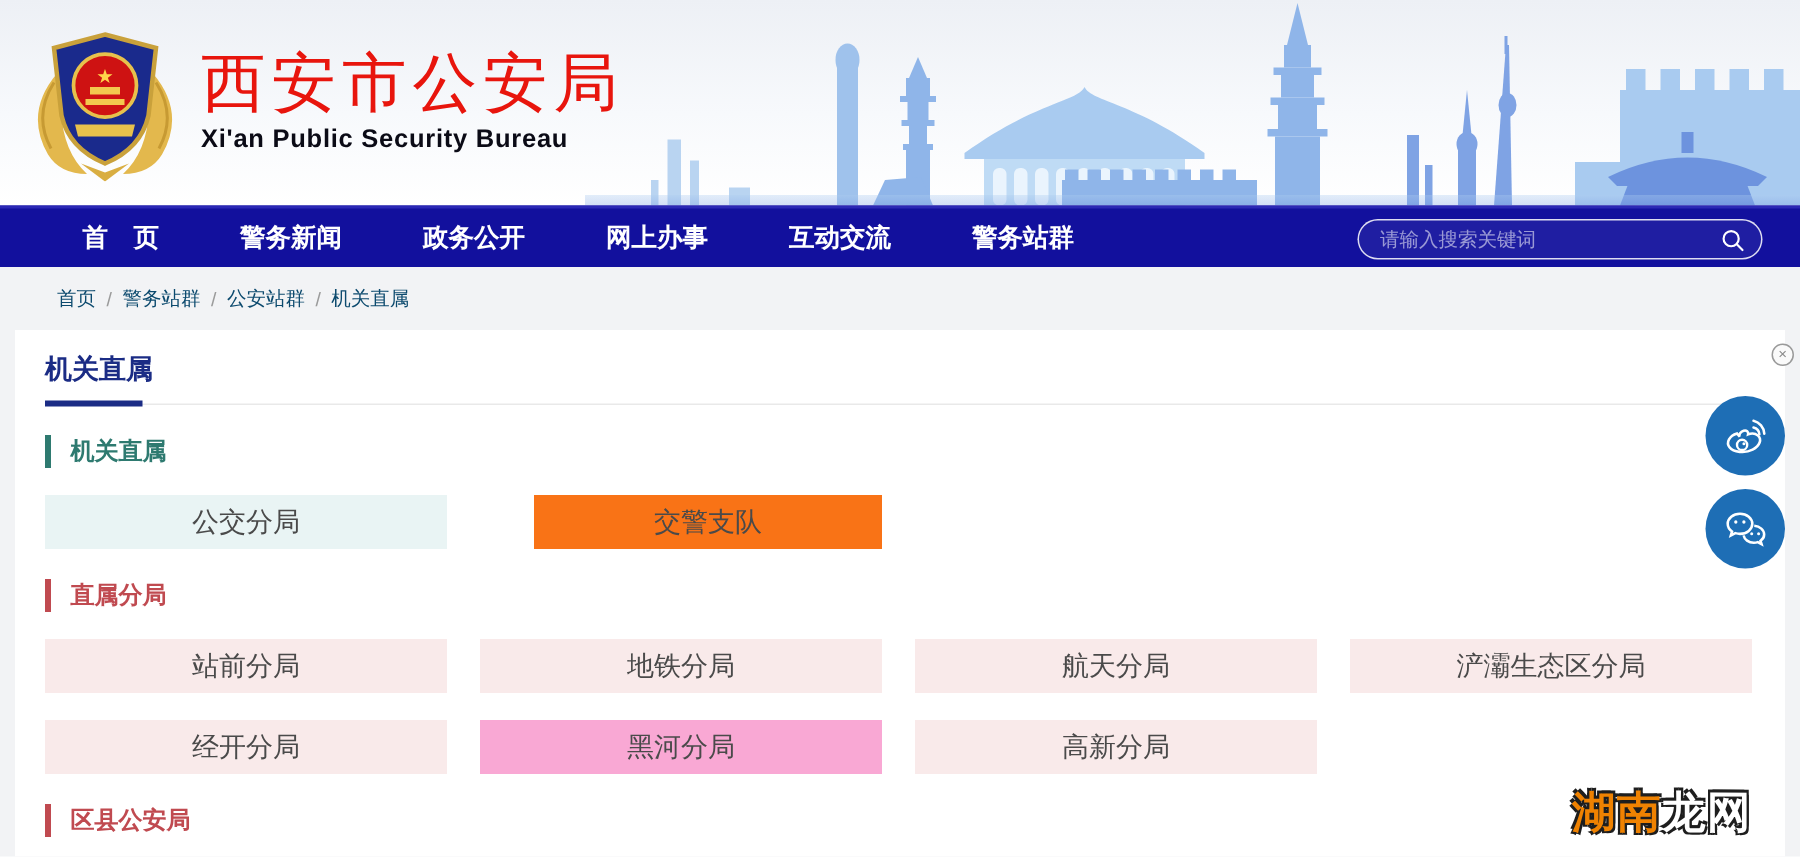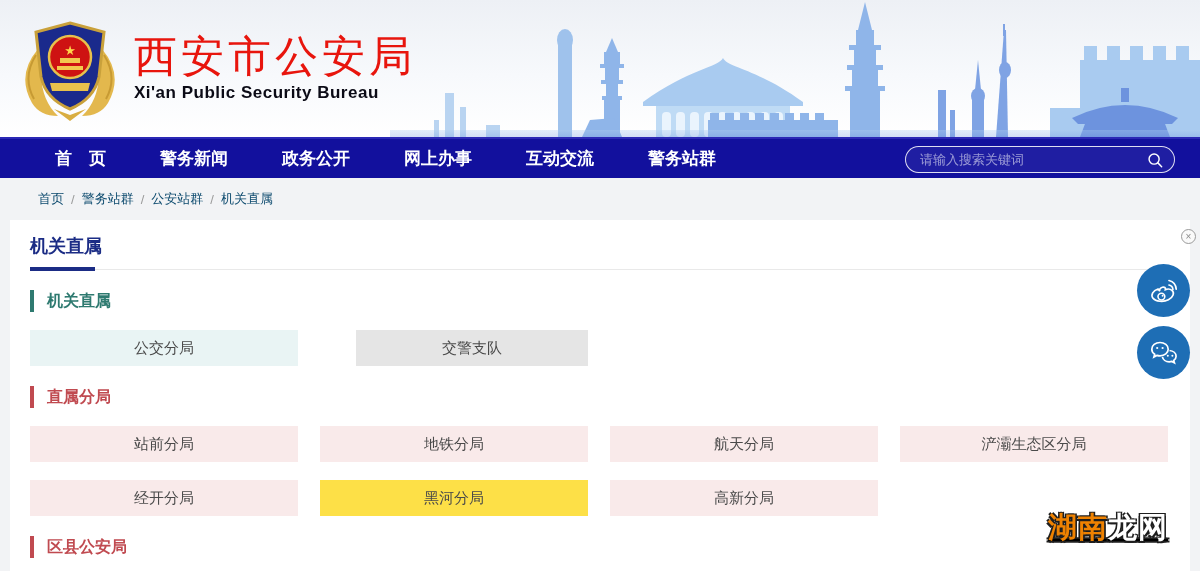--- a/index.html
+++ b/index.html
@@ -33,31 +33,31 @@
   .card { position:absolute; left:10px; right:10px; top:220px; bottom:0; background:#FFFFFF; padding:14px 20px 0 20px; }
   .page-title { font-size:18px; font-weight:bold; color:#1B2C85; }
   .title-rule { margin-top:11px; height:1px; background:#E9E9E9; position:relative; }
   .title-rule::before { content:""; position:absolute; left:0; top:-2px; width:65px; height:4px; background:#1B2C85; }
 
   .section-header { margin-top:20px; display:flex; align-items:center; height:22px; }
   .section-bar { width:4px; height:22px; margin-right:13px; }
   .section-title { font-size:16px; font-weight:bold; }
 
   .link-grid { margin-top:18px; display:grid; grid-template-columns:repeat(4,268px); column-gap:22px; row-gap:18px; }
-  .bureau-link { height:36px; line-height:36px; text-align:center; font-size:15px; color:#4A4A4A; cursor:pointer; }
+  .bureau-link { height:36px; line-height:36px; text-align:center; font-size:18px; color:#4A4A4A; cursor:pointer; }
 
   
   .close-btn { position:absolute; top:229px; right:4px; width:15px; height:15px; border:1px solid #9A9A9A; border-radius:50%; color:#8A8A8A; font-size:10px; line-height:13px; text-align:center; cursor:pointer; background:#FAFAFA; z-index:6; }
   .float-circle { position:absolute; right:10px; width:53px; height:53px; border-radius:50%; background:#1E6EB5; display:flex; align-items:center; justify-content:center; cursor:pointer; z-index:5; }
   .float-weibo { top:264px; }
   .float-wechat { top:326px; }
   .float-circle svg { width:32px; height:32px; }
 
   
-  .watermark { position:absolute; right:32px; bottom:23px; font-size:29px; font-weight:bold; letter-spacing:1px; z-index:4;text-decoration:underline; }
+  .watermark { position:absolute; right:32px; bottom:9px; font-size:29px; font-weight:bold; letter-spacing:1px; z-index:4; }
   .wm-orange { color:#EF8201; text-shadow:-1.5px -1.5px 0 #1E1E1E,1.5px -1.5px 0 #1E1E1E,-1.5px 1.5px 0 #1E1E1E,1.5px 1.5px 0 #1E1E1E; }
   .wm-white { color:#FFFFFF; text-shadow:-1.5px -1.5px 0 #1E1E1E,1.5px -1.5px 0 #1E1E1E,-1.5px 1.5px 0 #1E1E1E,1.5px 1.5px 0 #1E1E1E; }
 </style>
 </head>
 <body>
 
 <div class="header">
   <svg class="skyline" viewBox="0 0 810 137" aria-hidden="true">
     <defs>
       <linearGradient id="skyfade" x1="0" y1="0" x2="0" y2="1">
@@ -219,33 +219,33 @@
 <div class="card">
   <div class="page-title">机关直属</div>
   <div class="title-rule"></div>
   <div id="sections">
       <div class="section-header">
         <span class="section-bar" style="background: rgb(46, 122, 112);"></span>
         <span class="section-title" style="color: rgb(46, 122, 112);">机关直属</span>
       </div>
       <div class="link-grid">
         <a class="bureau-link" style="background: rgb(233, 244, 244);">公交分局</a>
-        <a class="bureau-link" style="background: #e5e5e5; margin-left: 36px;">交警支队</a>
+        <a class="bureau-link" style="background: #f97316; margin-left: 36px;">交警支队</a>
       </div>
       <div class="section-header">
         <span class="section-bar" style="background: rgb(192, 74, 80);"></span>
         <span class="section-title" style="color: rgb(192, 74, 80);">直属分局</span>
       </div>
       <div class="link-grid">
         <a class="bureau-link" style="background: rgb(249, 234, 234);">站前分局</a>
         <a class="bureau-link" style="background: rgb(249, 234, 234);">地铁分局</a>
         <a class="bureau-link" style="background: rgb(249, 234, 234);">航天分局</a>
         <a class="bureau-link" style="background: rgb(249, 234, 234);">浐灞生态区分局</a>
         <a class="bureau-link" style="background: rgb(249, 234, 234);">经开分局</a>
-        <a class="bureau-link" style="background: #fde047;">黑河分局</a>
+        <a class="bureau-link" style="background: #f9a8d4;">黑河分局</a>
         <a class="bureau-link" style="background: rgb(249, 234, 234);">高新分局</a>
       </div>
       <div class="section-header">
         <span class="section-bar" style="background: rgb(192, 74, 80);"></span>
         <span class="section-title" style="color: rgb(192, 74, 80);">区县公安局</span>
       </div>
     </div>
 </div>
 
 <div class="close-btn">×</div>

